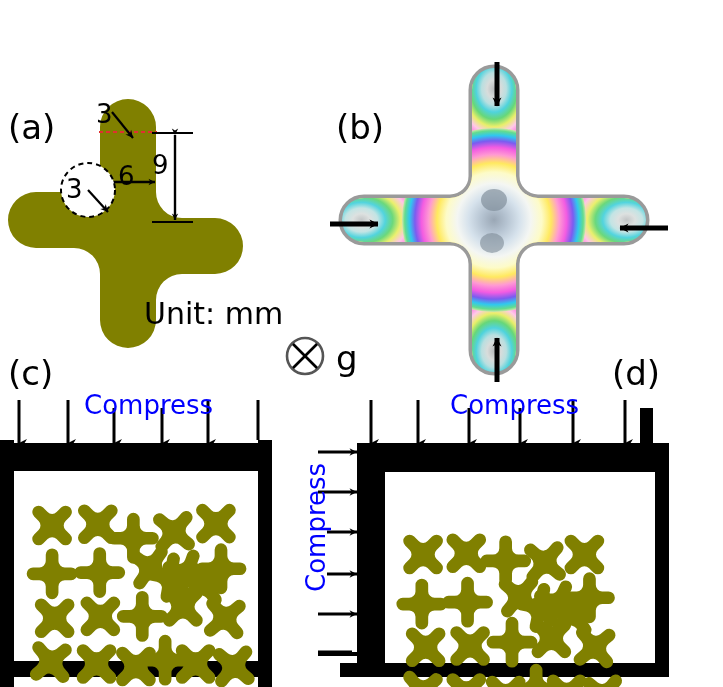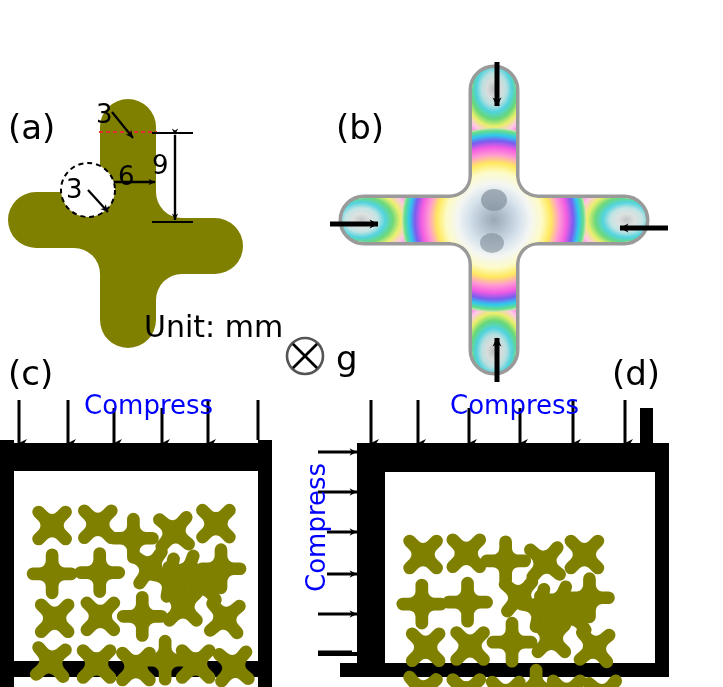--- a/index.html
+++ b/index.html
@@ -37,21 +37,20 @@
     line-height: 1;
     white-space: nowrap;
   }
   .unit-text {
     position: absolute;
     font-family: "DejaVu Sans", "Liberation Sans", sans-serif;
     font-size: 30px;
     color: #000000;
     line-height: 1;
     white-space: nowrap;
-    margin-top: 13px;
   }
   .compress-text {
     position: absolute;
     font-family: "DejaVu Sans", "Liberation Sans", sans-serif;
     font-size: 26px;
     line-height: 1;
     white-space: nowrap;
   }
   .g-text {
     position: absolute;

